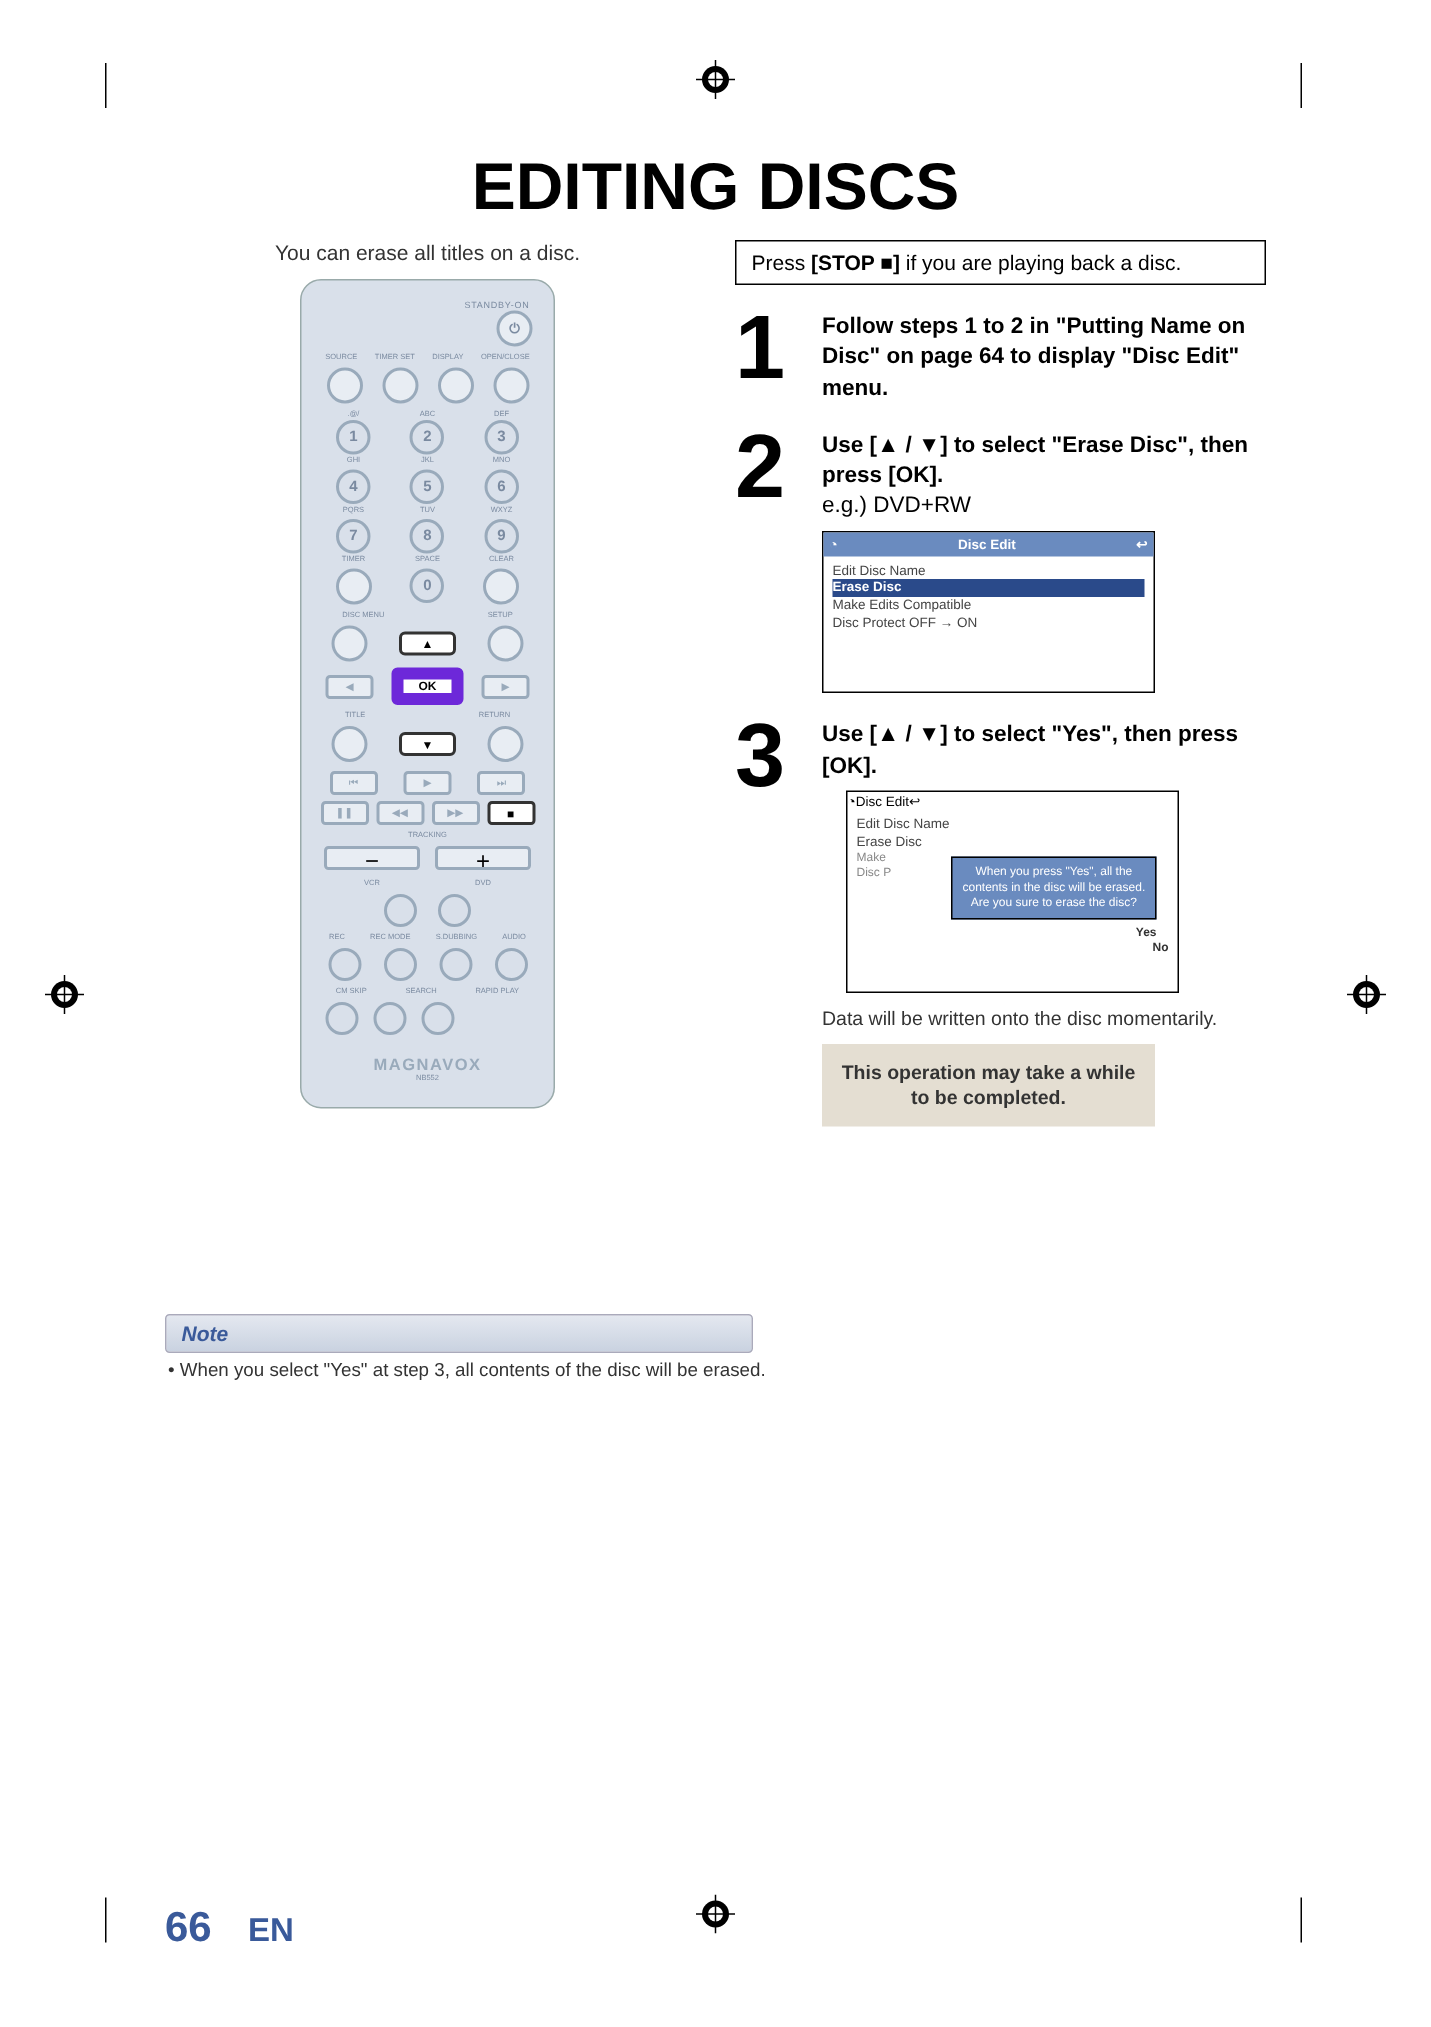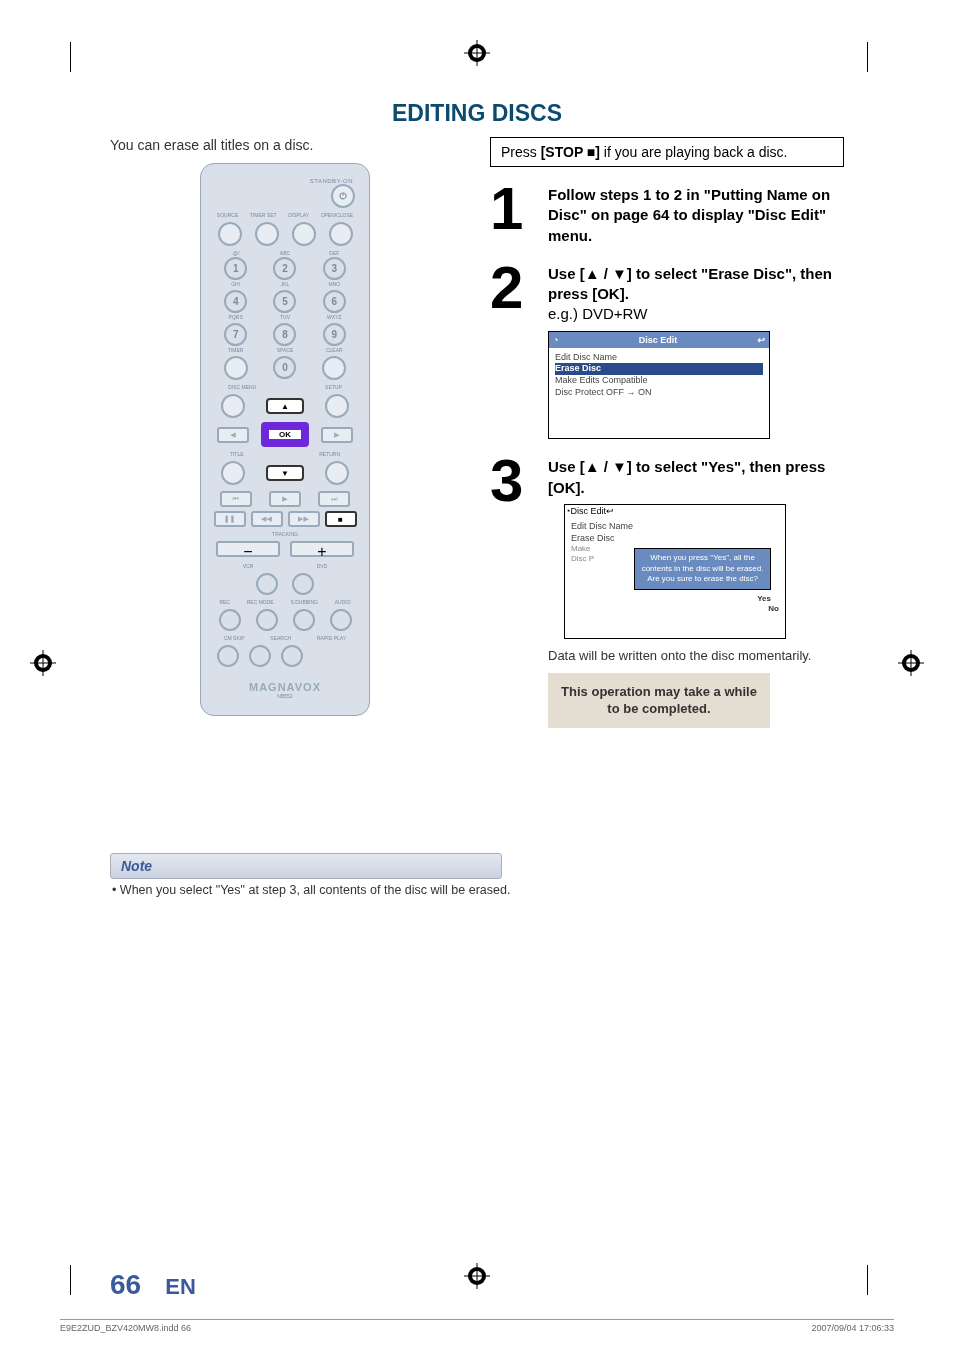--- a/index.html
+++ b/index.html
@@ -1,19 +1,19 @@
 <!DOCTYPE html>
 <html><head>
 <meta charset="utf-8">
 <style>
   body { margin:0; padding:0; background:#fff; font-family: Arial, Helvetica, sans-serif; color:#000; }
   .page { width:954px; height:1351px; position:relative; box-sizing:border-box; padding:40px 60px 30px; }
-  .title { text-align:center; font-size:23px; font-weight:bold; color:#0c4a6e; margin:60px 0 10px; }
+  .title { text-align:center; font-size:44px; font-weight:bold; color:#000000; margin:60px 0 10px; }
   .section-bar { background:linear-gradient(#e4e8f0,#c9d2e0); border:1px solid #aab; border-radius:3px; padding:6px 12px; font-size:17px; font-weight:bold; color:#3a5a9a; margin-bottom:10px; }
-  .intro { font-size:14px; color:#333; margin-bottom:8px; }
+  .intro { font-size:14px; color:#333; margin-bottom:8px;text-align:center; }
   .badges { margin:6px 0 4px; }
   .badge { display:inline-block; background:#000; color:#fff; border-radius:10px; font-size:11px; font-weight:bold; padding:2px 8px; margin-right:4px; }
   .cols { display:flex; gap:30px; }
   .left { width:350px; }
   .right { flex:1; }
   .pressbox { border:1px solid #000; padding:6px 10px; font-size:14px; margin-bottom:18px; }
   .step { display:flex; gap:10px; margin-bottom:18px; }
   .stepnum { font-size:60px; font-weight:900; line-height:0.8; min-width:48px; color:#000; }
   .steptxt { font-size:15px; line-height:1.35; }
   .steptxt b { font-weight:bold; }
@@ -316,18 +316,14 @@
 
 <div class="notebar">Note</div>
 <div class="notetxt">• When you select "Yes" at step 3, all contents of the disc will be erased.</div>
 </div>
 
 <div class="footer">
   <span class="pg">66</span>
   <span>EN</span>
 </div>
 
-<div class="printline">
-  <span>E9E2ZUD_BZV420MW8.indd   66</span>
-  <span>2007/09/04   17:06:33</span>
-</div>
 
 </div>
 
 </body></html>

